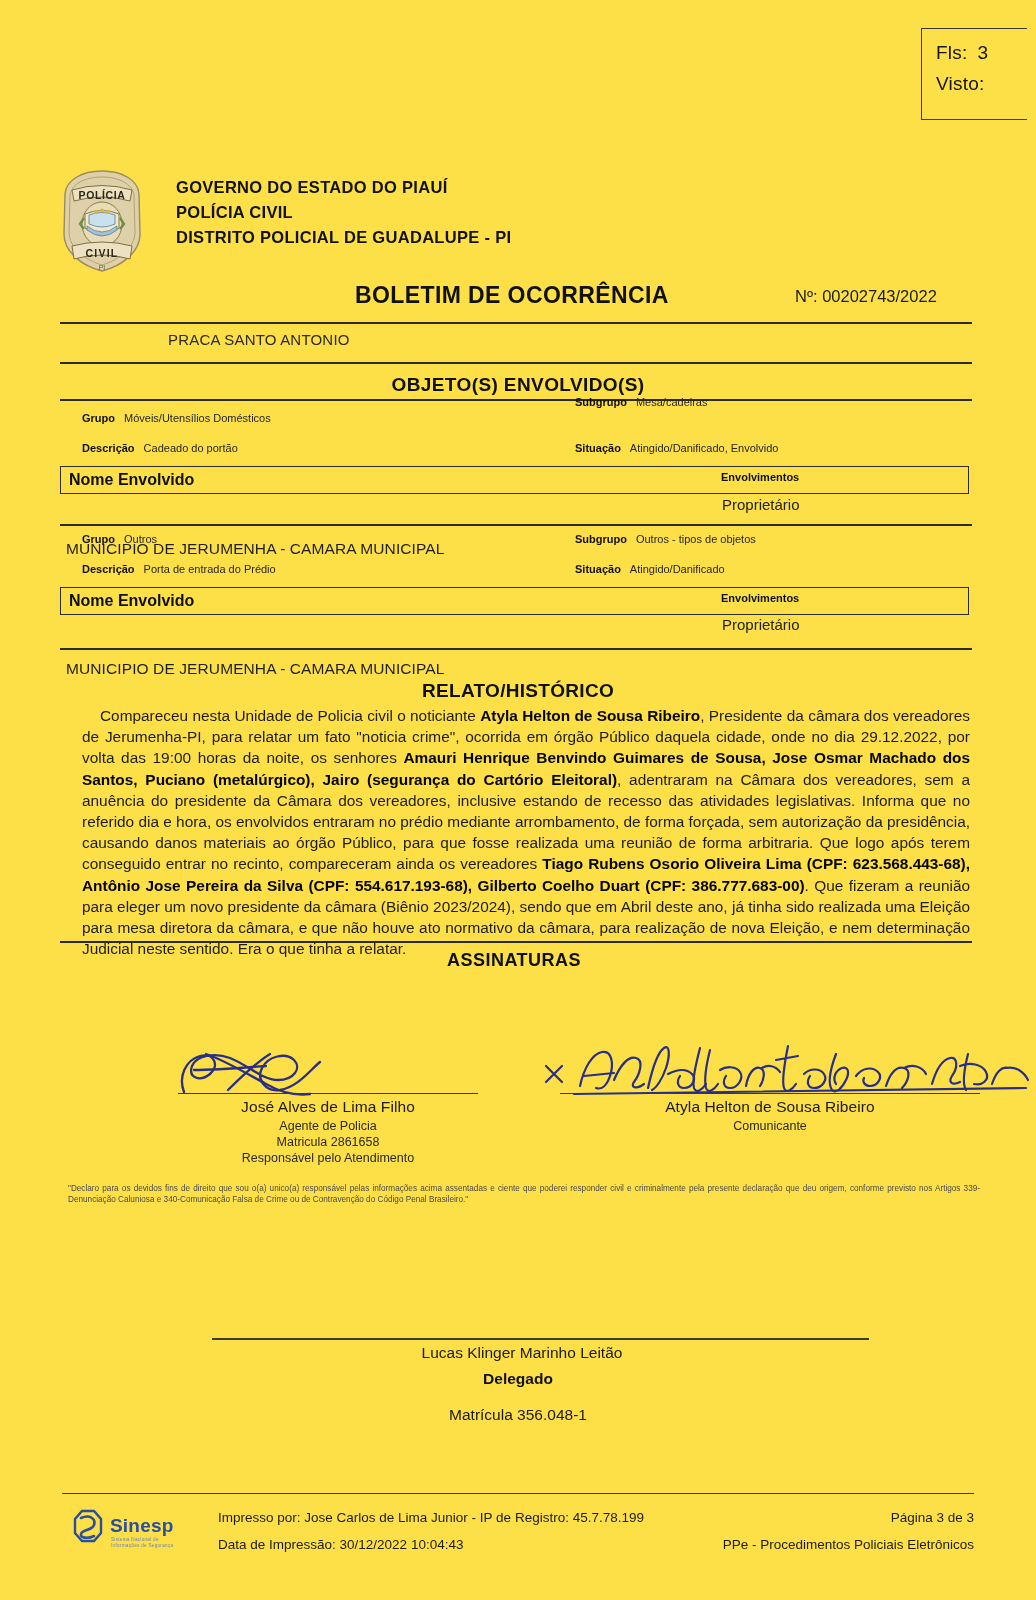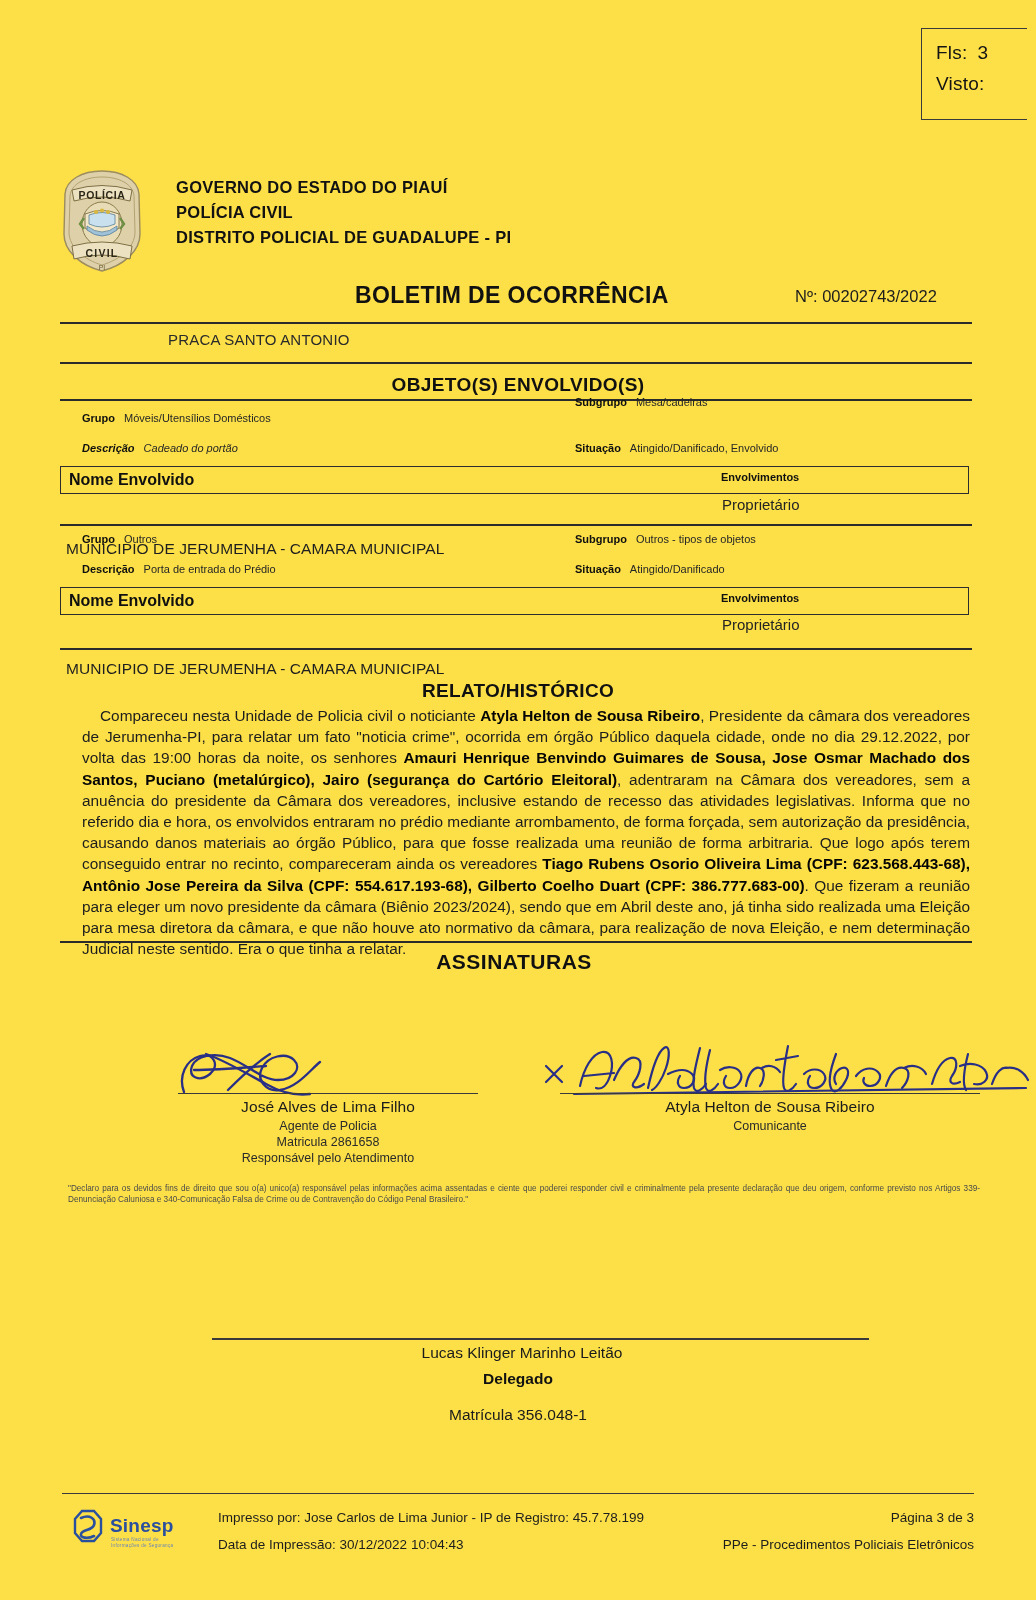--- a/index.html
+++ b/index.html
@@ -215,21 +215,21 @@
   }
   .relato-body b { font-weight: bold; color: #050505; }
 
   
   .assin-title {
     position: absolute;
     left: 0;
     top: 950px;
     width: 1028px;
     text-align: center;
-    font-size: 21px;
+    font-size: 18px;
     font-weight: bold;
     letter-spacing: 0.5px;
     color: #111;
   }
   .sig-block {
     position: absolute;
     text-align: center;
   }
   .sig-rule {
     position: absolute;
@@ -398,21 +398,21 @@
 
   <div class="section-banner" style="top:374px;">OBJETO(S) ENVOLVIDO(S)</div>
   <div class="hr med" style="left:60px; top:399px; width:912px;"></div>
 
   <div class="field" style="left:82px; top:412px;">
     <span class="lbl">Grupo</span><span class="val">Móveis/Utensílios Domésticos</span>
   </div>
   <div class="field" style="left:575px; top:396px;text-align:right;">
     <span class="lbl">Subgrupo</span><span class="val">Mesa/cadeiras</span>
   </div>
-  <div class="field" style="left:82px; top:442px;font-style:italic;">
+  <div class="field" style="left:82px; top:442px;">
     <span class="lbl">Descrição</span><span class="val">Cadeado do portão</span>
   </div>
   <div class="field" style="left:575px; top:442px;">
     <span class="lbl">Situação</span><span class="val">Atingido/Danificado, Envolvido</span>
   </div>
 
   <div class="env-head" style="top:466px;">
     <span class="h-left">Nome Envolvido</span>
     <span class="h-right">Envolvimentos</span>
   </div>

